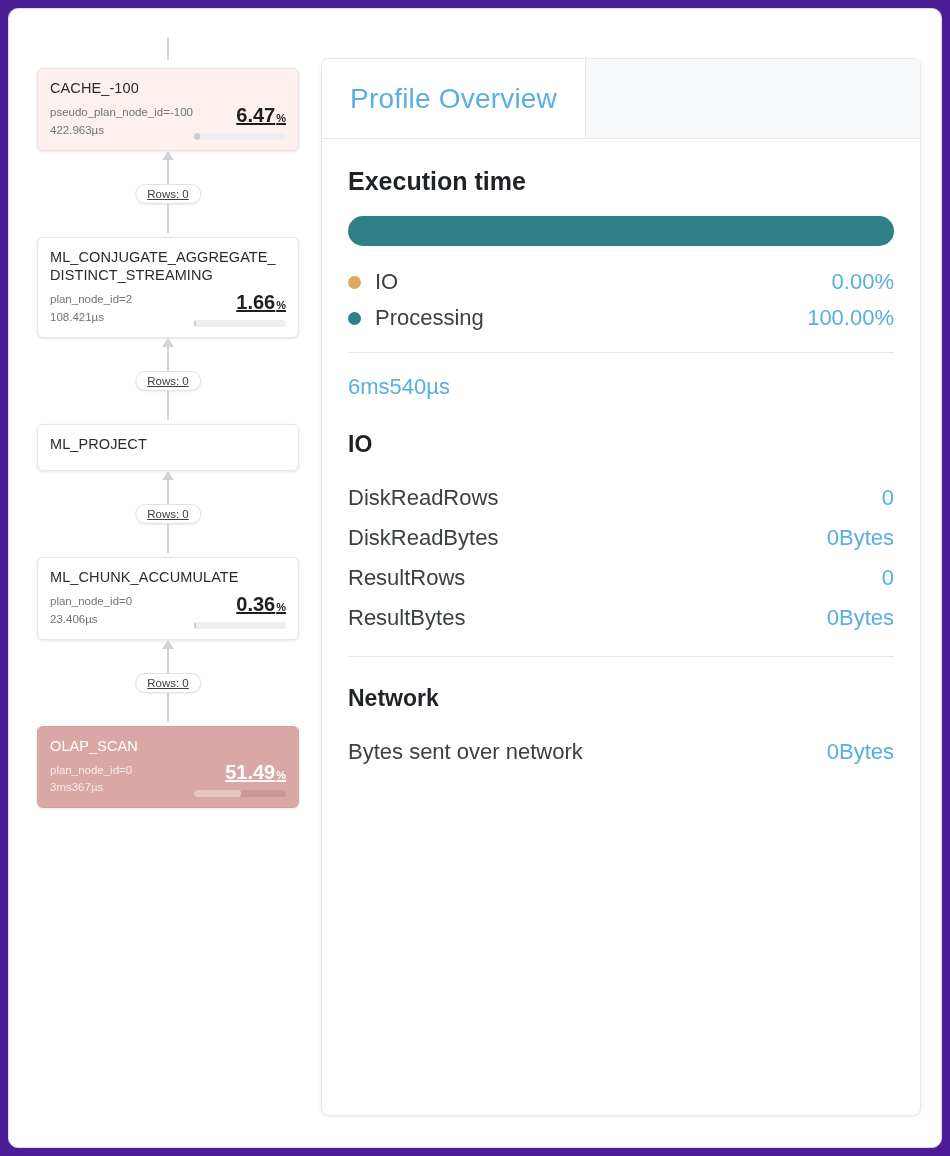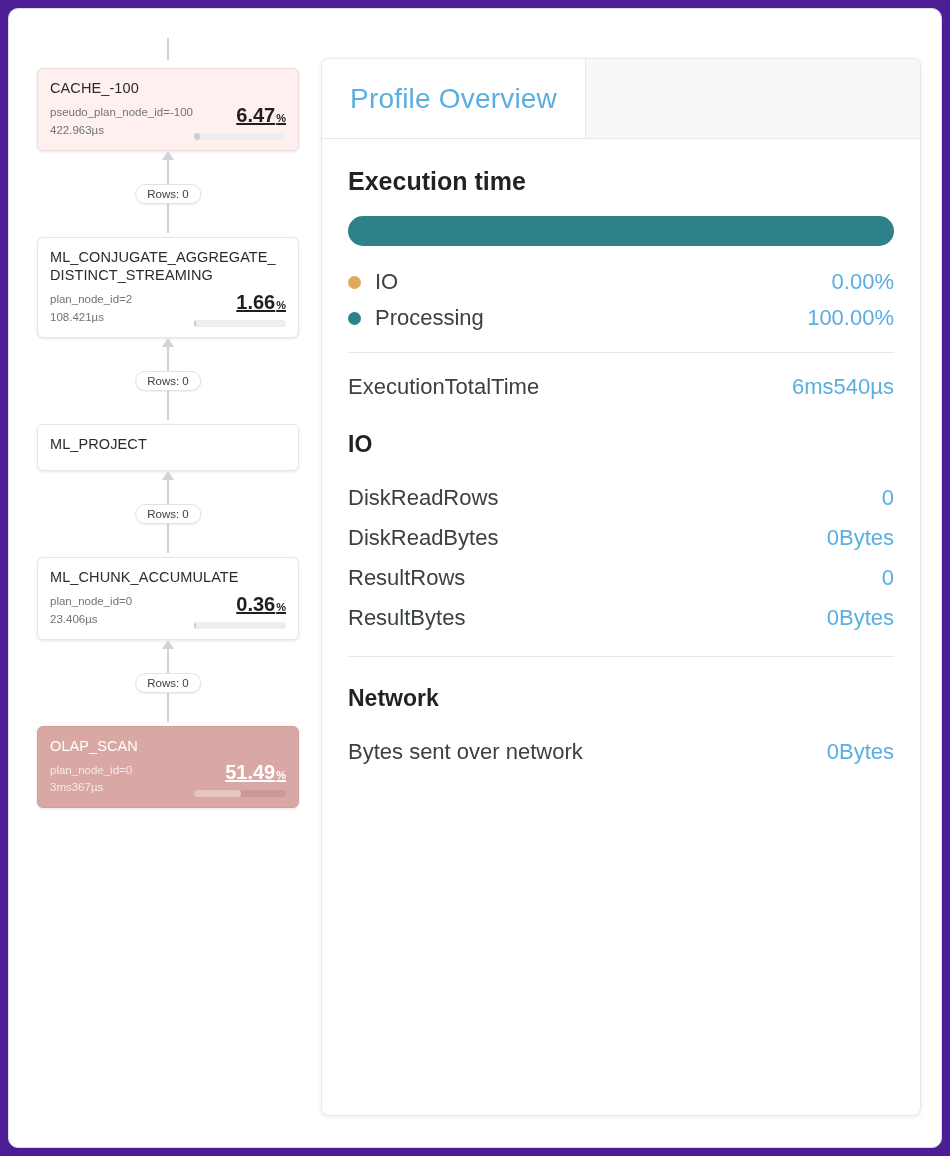--- a/index.html
+++ b/index.html
@@ -137,20 +137,21 @@
     top: 50%;
     transform: translate(-50%, -50%);
     background: #ffffff;
     border: 1px solid #e0e3e6;
     border-radius: 11px;
     padding: 3px 11px;
     font-size: 11.5px;
     color: #3c4043;
     box-shadow: 0 1px 2px rgba(0,0,0,0.07);
     white-space: nowrap;
+    text-decoration: underline;
   }
 
   
   .panel {
     position: absolute;
     left: 321px;
     top: 58px;
     width: 600px;
     height: 1058px;
     background: #ffffff;
@@ -371,21 +372,20 @@
         <div class="legend-left">
           <span class="dot proc"></span>
           <span class="legend-label">Processing</span>
         </div>
         <span class="legend-val">100.00%</span>
       </div>
 
       <div class="divider"></div>
 
       <div class="kv-row">
-        <span class="kv-key">ExecutionTotalTime</span>
         <span class="kv-val">6ms540µs</span>
       </div>
 
       <div class="spacer-md"></div>
 
       <div class="section-title small">IO</div>
 
       <div class="kv-row">
         <span class="kv-key">DiskReadRows</span>
         <span class="kv-val">0</span>

